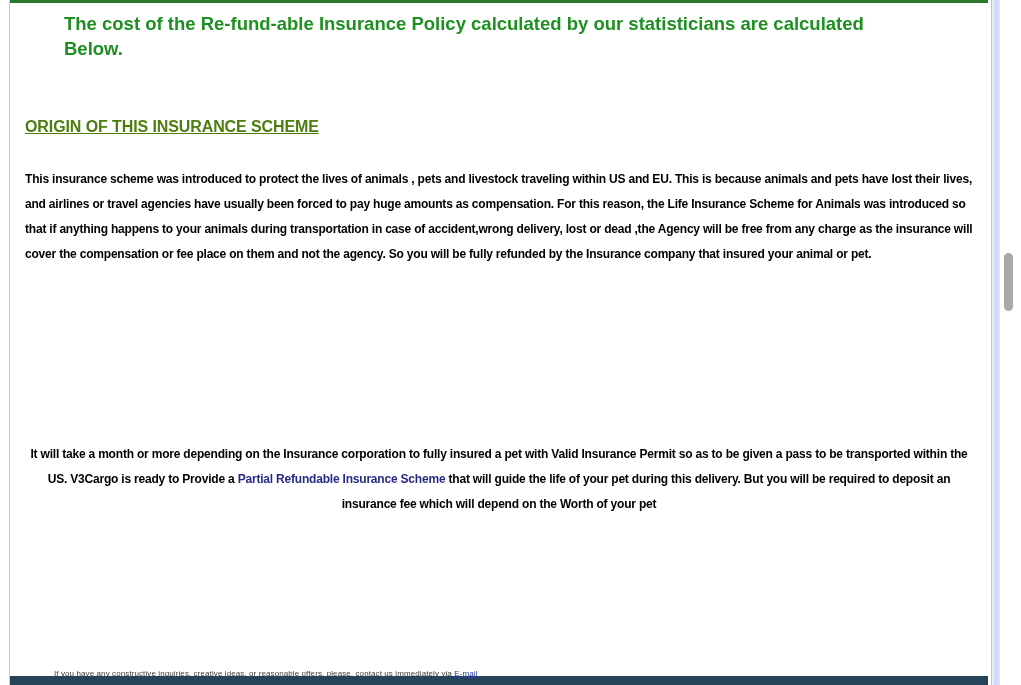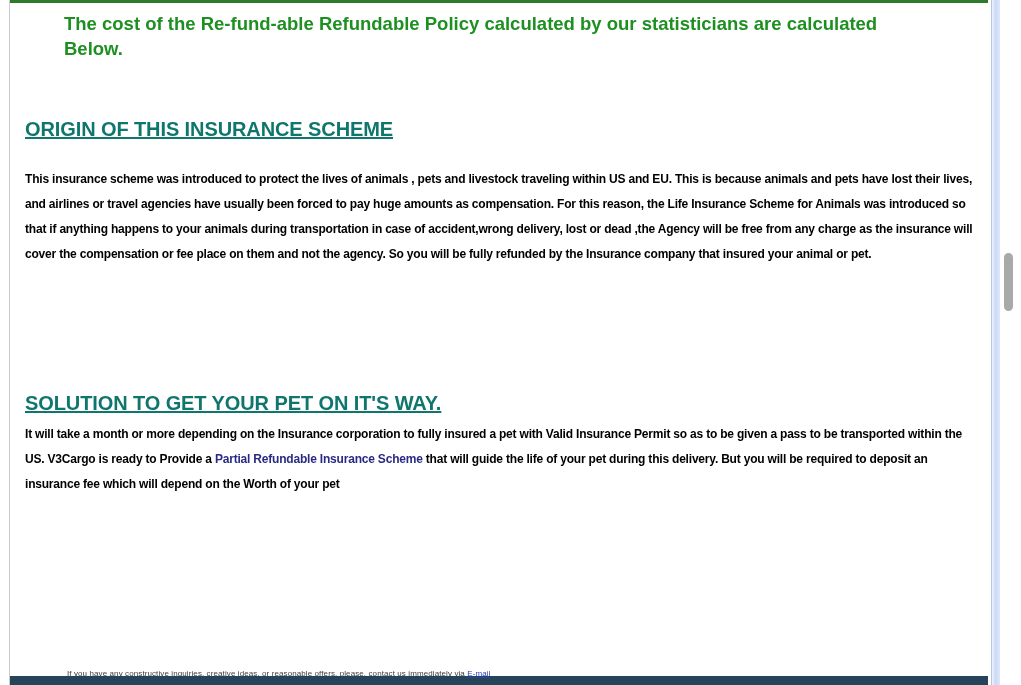--- a/index.html
+++ b/index.html
@@ -11,50 +11,50 @@
   .top-divider { position:absolute; left:10px; top:0; width:978px; height:3px; background:#2d7a2d; }
   .left-border { position:absolute; left:9px; top:0; width:1px; height:685px; background:#cccccc; }
 
   .intro-note {
     position:absolute; left:64px; top:11px; width:820px;
     color:#1e9021; font-size:18.5px; font-weight:700; line-height:25px;
   }
 
   .heading {
     position:absolute; left:25px;
-    color:#0f766e; font-size:20px; font-weight:700;
+    color:#4d7c0f; font-size:16px; font-weight:700;
     text-decoration:underline; letter-spacing:-0.1px;
   }
   .h-origin  { top:118px; }
   .h-solution{ top:392px; }
 
   .body-para {
     position:absolute; left:25px; width:948px;
     color:#000000; font-size:12px; font-weight:700; line-height:25px;
     letter-spacing:-0.2px;
   }
   .p-origin   { top:167px; }
-  .p-solution { top:422px; }
+  .p-solution { top:442px;text-align:center; }
   .p-fee      { top:616px; }
 
   .navy-highlight { color:#2a2a85; }
 
   a.doc-link { color:#4838c8; text-decoration:underline; cursor:pointer; }
 
   .translucent-overlay {
     position:absolute; left:798px; top:606px; width:190px; height:66px;
     background:rgba(255,255,255,0.55); border-radius:12px; z-index:5;
   }
 
   .footer-bar {
     position:absolute; left:10px; top:676px; width:978px; height:9px;
     background:#264459; z-index:2;
   }
   .footer-note {
-    position:absolute; left:67px; top:669px; z-index:3;
+    position:absolute; left:54px; top:669px; z-index:3;
     font-size:8px; font-weight:400; color:#3a3a3a; white-space:nowrap;
     letter-spacing:0.1px;
   }
   .footer-note a.doc-link { color:#2a3fa8; }
 
   .scroll-strip {
     position:absolute; left:991px; top:0; width:9px; height:685px;
     background:linear-gradient(to right, #eef3fd 0%, #c9d9f7 45%, #dfe8fb 100%);
     border-left:1px solid #b9c6e0;
   }
@@ -64,27 +64,26 @@
   }
 </style>
 </head>
 <body>
 
 <div class="page">
 
   <div class="top-divider"></div>
   <div class="left-border"></div>
 
-  <div class="intro-note">The cost of the Re-fund-able Refundable Policy calculated by our statisticians are calculated Below.</div>
+  <div class="intro-note">The cost of the Re-fund-able Insurance Policy calculated by our statisticians are calculated Below.</div>
 
   <div class="heading h-origin">ORIGIN OF THIS INSURANCE SCHEME</div>
 
   <div class="body-para p-origin">This insurance scheme was introduced to protect the lives of animals , pets and livestock traveling within US and EU. This is because animals and pets have lost their lives, and airlines or travel agencies have usually been forced to pay huge amounts as compensation. For this reason, the Life Insurance Scheme for Animals was introduced so that if anything happens to your animals during transportation in case of accident,wrong delivery, lost or dead ,the Agency will be free from any charge as the insurance will cover the compensation or fee place on them and not the agency. So you will be fully refunded by the Insurance company that insured your animal or pet.</div>
 
-  <div class="heading h-solution">SOLUTION TO GET YOUR PET ON IT'S WAY.</div>
 
   <div class="body-para p-solution"><span>It will take a month or more depending on the Insurance corporation to fully insured a pet with Valid Insurance Permit so as to be given a pass to be transported within the US. V3Cargo is ready to Provide a </span><span class="navy-highlight">Partial Refundable Insurance Scheme</span><span> that will guide the life of your pet during this delivery. But you will be required to deposit an insurance fee which will depend on the Worth of your pet</span></div>
 
 
   <div class="translucent-overlay"></div>
 
   <div class="footer-note"><span>If you have any constructive inquiries, creative ideas, or reasonable offers, please, contact us immediately via </span><a class="doc-link">E-mail</a></div>
 
   <div class="footer-bar"></div>
 

